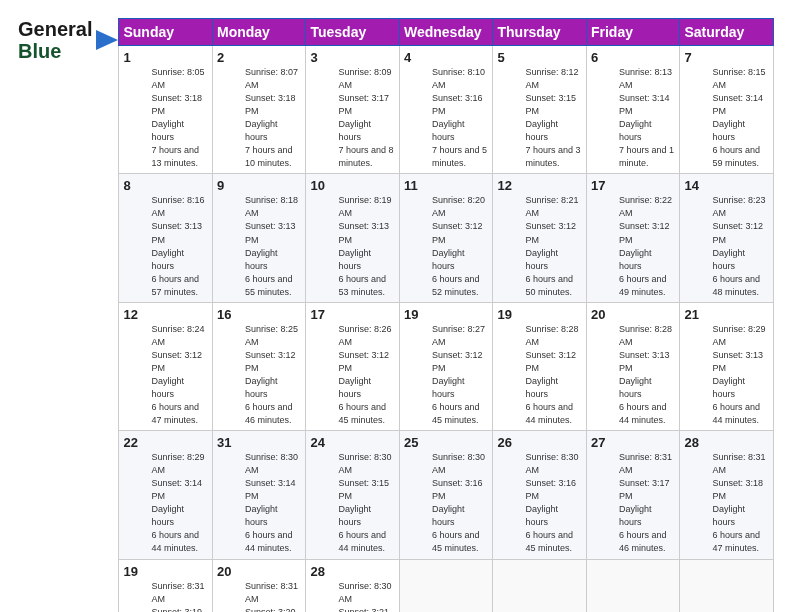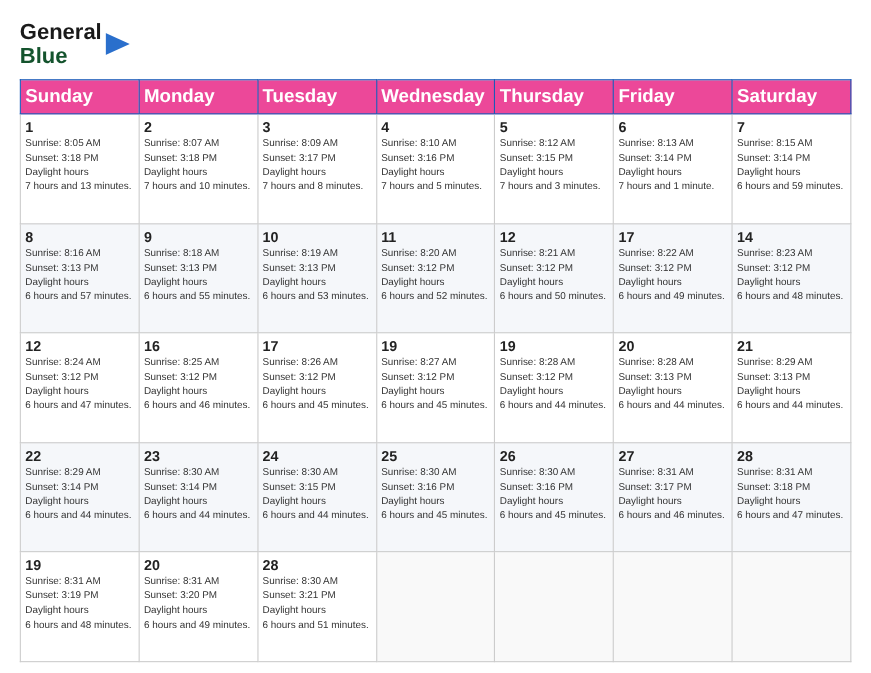--- a/index.html
+++ b/index.html
@@ -8,21 +8,21 @@
       background: #fff;
       width: 792px;
       height: 612px;
       overflow: hidden;
     }
     .page {
       width: 792px;
       height: 612px;
       padding: 18px 18px 10px 18px;
       display: flex;
-      flex-direction: column;
+      flex-direction: row;
     }
     .header {
       display: flex;
       justify-content: space-between;
       align-items: flex-start;
       margin-bottom: 10px;
     }
     .logo {
       display: flex;
       flex-direction: column;
@@ -45,23 +45,23 @@
       font-weight: normal;
       color: #333;
     }
     .calendar {
       flex: 1;
       border-collapse: collapse;
       width: 100%;
       table-layout: fixed;
     }
     .calendar th {
-      background: #ec4899;
+      background: #a21caf;
       color: #fff;
-      font-size: 17px;
+      font-size: 14px;
       font-weight: bold;
       padding: 5px 4px;
       text-align: left;
       border: 1px solid #1a5ab8;
       margin-top: 36px;
     }
     .calendar td {
       border: 1px solid #ccc;
       vertical-align: top;
       padding: 4px 4px 3px 4px;
@@ -76,20 +76,21 @@
     .day-num {
       font-size: 13px;
       font-weight: bold;
       display: block;
       margin-bottom: 1px;
     }
     .day-info {
       font-size: 9px;
       line-height: 1.45;
       color: #333;
+      margin-left: 28px;
     }
     .empty-cell {
       background: #f9f9f9 !important;
     }
   </style>
 </head>
 <body>
 
 <div class="page">
   <div class="header">
@@ -324,21 +325,21 @@
           <td>
         <span class="day-num">22</span>
         <div class="day-info">
           Sunrise: 8:29 AM<br>
           Sunset: 3:14 PM<br>
           Daylight hours<br>
           6 hours and 44 minutes.
         </div>
       </td>
           <td>
-        <span class="day-num">23</span>
+        <span class="day-num">31</span>
         <div class="day-info">
           Sunrise: 8:30 AM<br>
           Sunset: 3:14 PM<br>
           Daylight hours<br>
           6 hours and 44 minutes.
         </div>
       </td>
           <td>
         <span class="day-num">24</span>
         <div class="day-info">

